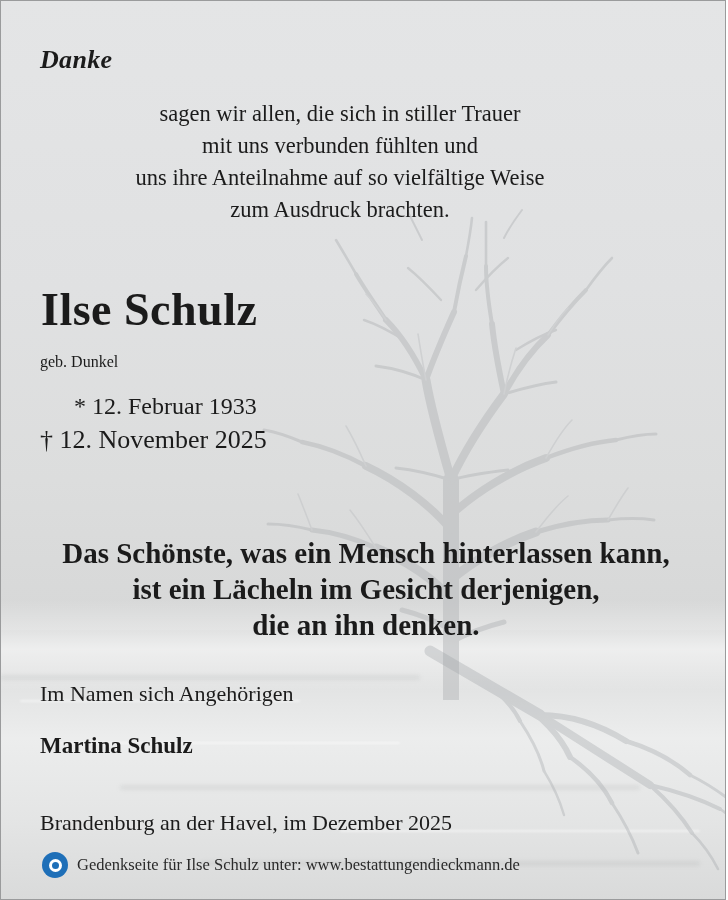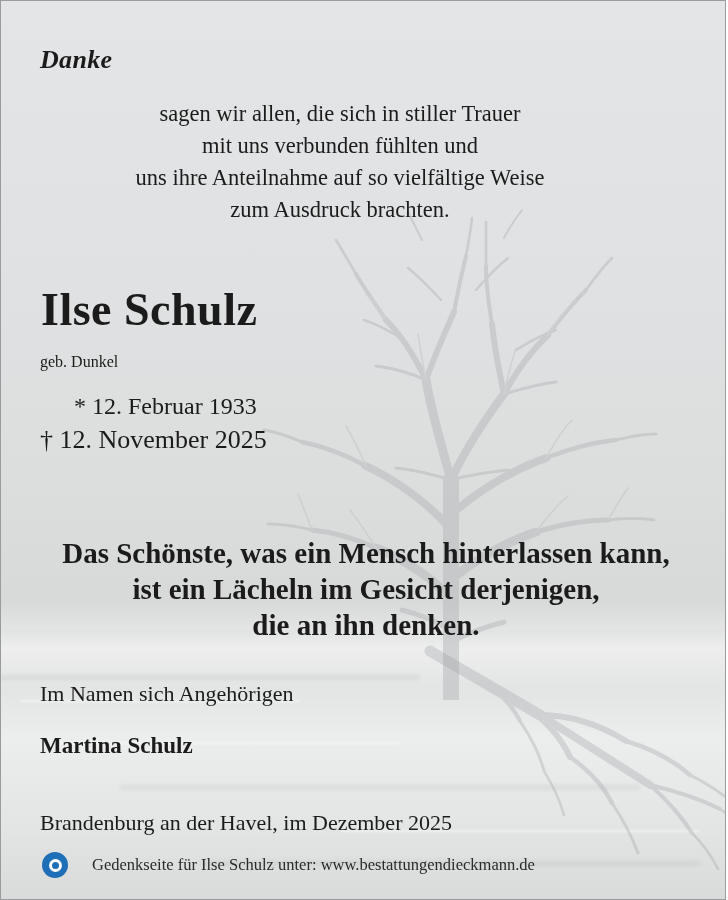--- a/index.html
+++ b/index.html
@@ -165,21 +165,21 @@
     left: 0;
     font-size: 22px;
   }
   
   .footer {
     position: absolute;
     left: 42px;
     top: 852px;
     display: flex;
     align-items: center;
-    gap: 24px;
+    gap: 9px;
   }
   .footer-icon {
     width: 26px;
     height: 26px;
     border-radius: 50%;
     background: #1e6fb8;
     display: flex;
     align-items: center;
     justify-content: center;
     flex: none;

